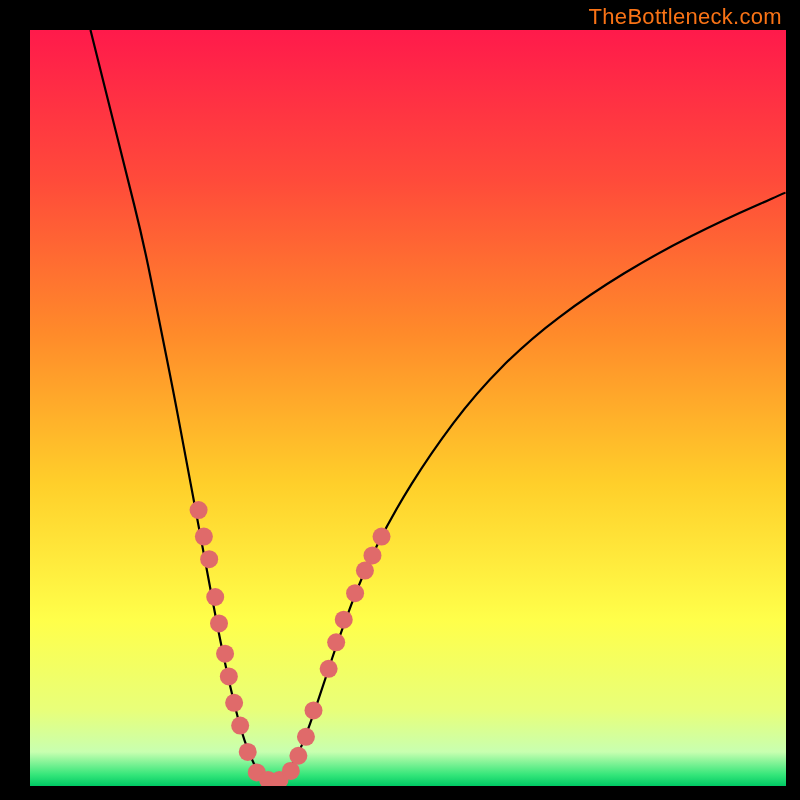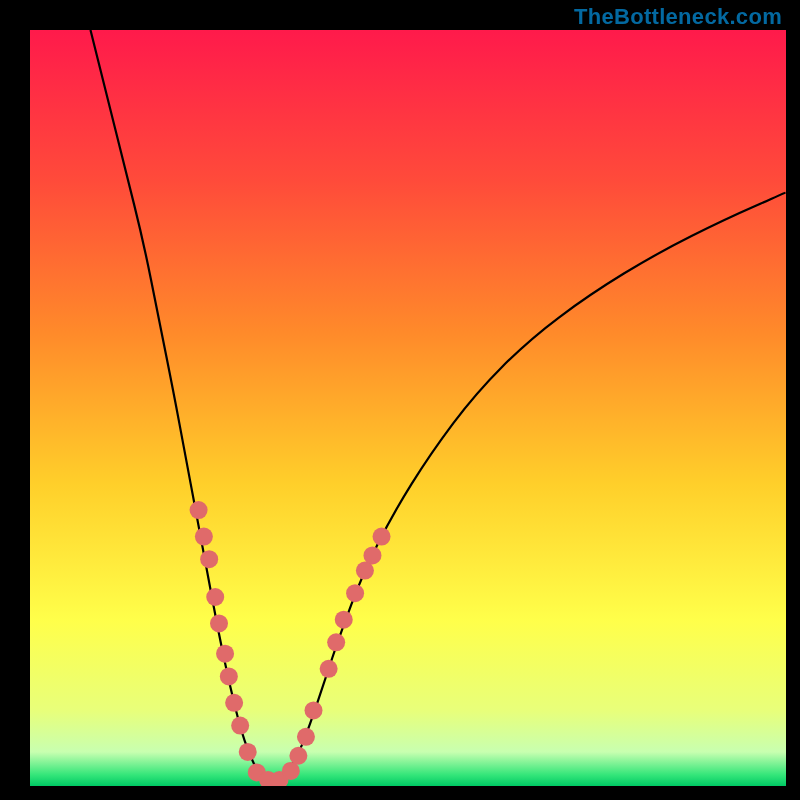--- a/index.html
+++ b/index.html
@@ -16,23 +16,23 @@
     top: 0;
     left: 0;
     width: 800px;
     height: 800px;
     background: #000;
   }
   .watermark {
     position: absolute;
     top: 4px;
     right: 18px;
-    color: #0369a1;
+    color: #f97316;
     font-size: 22px;
-    font-weight: 700;
+    font-weight: 400;
     letter-spacing: 0.3px;
   }
   svg {
     display: block;
   }
 </style>
 </head>
 <body>
 
 <div class="frame">

